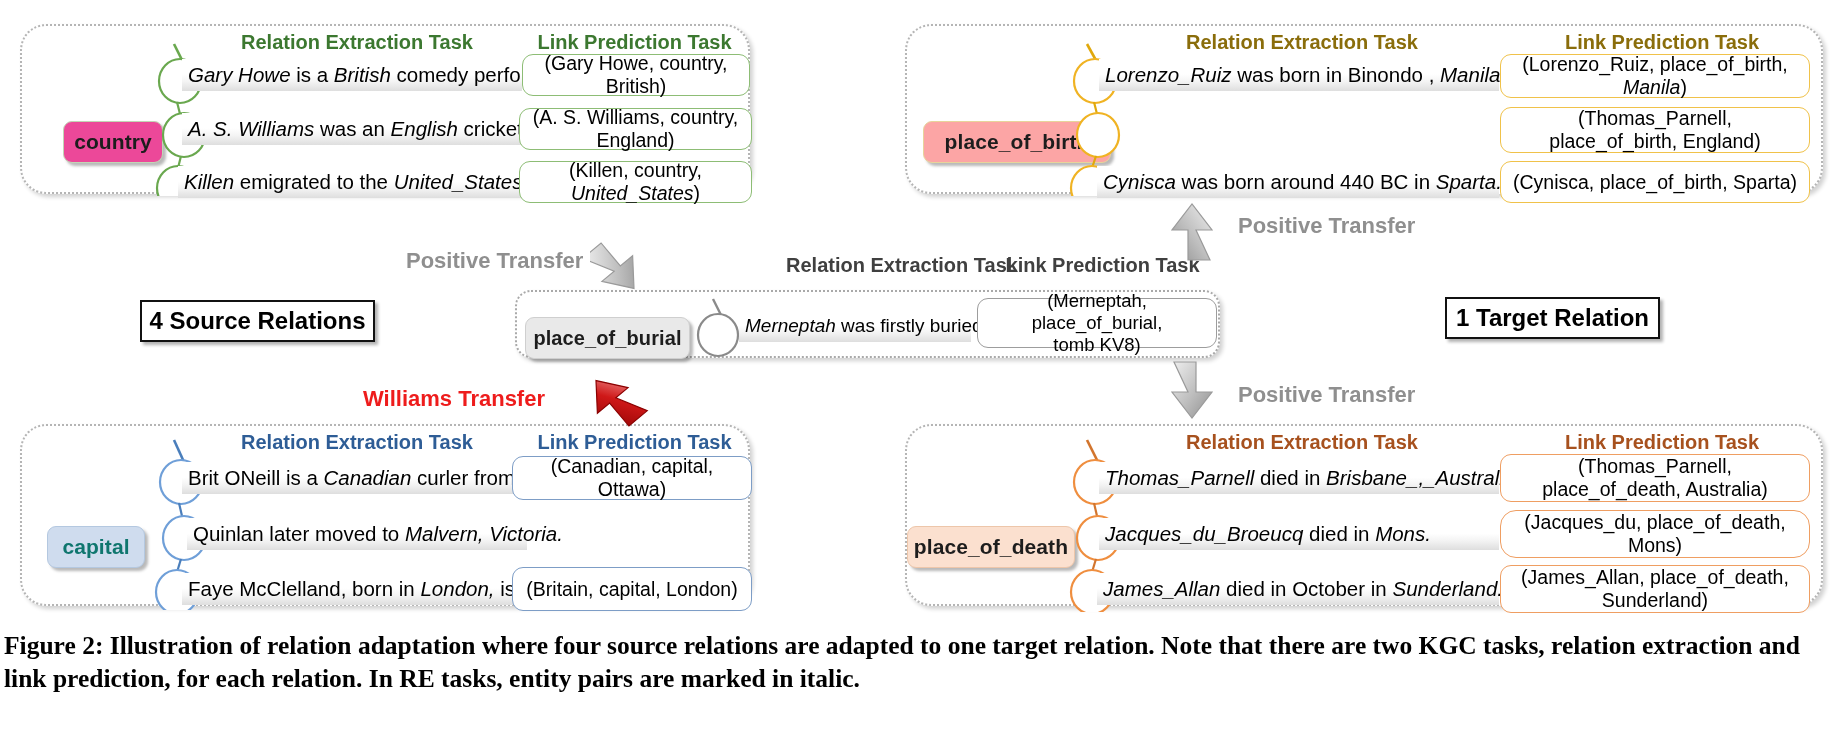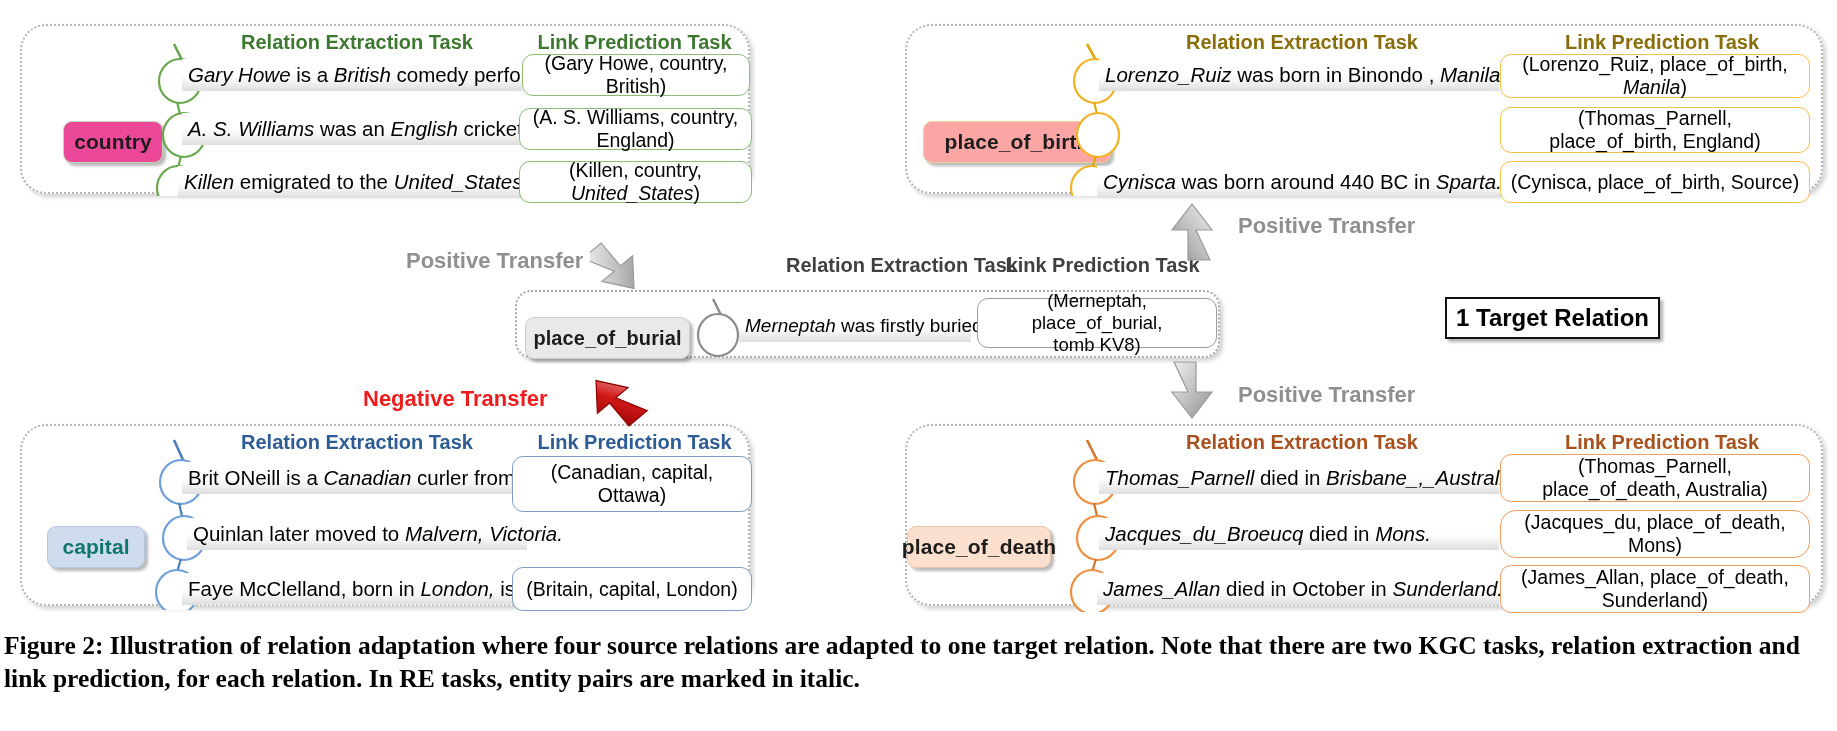--- a/index.html
+++ b/index.html
@@ -198,21 +198,21 @@
         <span><i>Cynisca</i> was born around 440 BC in <i>Sparta.</i></span>
       </div>
 
       <div class="triple" style="left:593px;top:28px;width:310px;height:44px;border-color:#f0c24a;">
         <span>(Lorenzo_Ruiz, place_of_birth,<br><i>Manila</i>)</span>
       </div>
       <div class="triple" style="left:593px;top:81px;width:310px;height:46px;border-color:#f0c24a;">
         <span>(Thomas_Parnell,<br>place_of_birth, England)</span>
       </div>
       <div class="triple" style="left:593px;top:135px;width:310px;height:42px;border-color:#f0c24a;">
-        <span>(Cynisca, place_of_birth, Source)</span>
+        <span>(Cynisca, place_of_birth, Sparta)</span>
       </div>
     </div>
   </div>
 
   <div class="panel" style="left:20px;top:424px;width:730px;height:182px;border-color:#b5b5b5;">
     <div class="panel-inner">
       <div class="rel-pill" style="left:25px;top:100px;width:98px;background:#cfdcee;color:#0f766e;border:1px solid #b4c8e0;">
         <span>capital</span>
       </div>
 
@@ -232,32 +232,32 @@
       <div class="sent" style="left:160px;top:36px;width:345px;height:32px;">
         <span>Brit ONeill is a <i>Canadian</i> curler from <i>Ottawa.</i></span>
       </div>
       <div class="sent" style="left:165px;top:92px;width:340px;height:32px;">
         <span>Quinlan later moved to <i>Malvern, Victoria.</i></span>
       </div>
       <div class="sent" style="left:160px;top:147px;width:345px;height:32px;">
         <span>Faye McClelland, born in <i>London,</i> is <i>British.</i></span>
       </div>
 
-      <div class="triple" style="left:490px;top:30px;width:240px;height:56px;border-color:#7d9dc6;">
+      <div class="triple" style="left:490px;top:30px;width:240px;height:44px;border-color:#7d9dc6;">
         <span>(Canadian, capital, Ottawa)</span>
       </div>
       <div class="triple" style="left:490px;top:141px;width:240px;height:44px;border-color:#7d9dc6;">
         <span>(Britain, capital, London)</span>
       </div>
     </div>
   </div>
 
   <div class="panel" style="left:905px;top:424px;width:918px;height:182px;border-color:#b5b5b5;">
     <div class="panel-inner">
-      <div class="rel-pill" style="left:0px;top:100px;width:144px;background:#fbe0cf;color:#1d1d1d;border:1px solid #edc6aa;">
+      <div class="rel-pill" style="left:0px;top:100px;width:168px;background:#fbe0cf;color:#1d1d1d;border:1px solid #edc6aa;">
         <span>place_of_death</span>
       </div>
 
       <svg class="chain" style="left:158px;top:8px;width:62px;height:178px;" viewBox="0 0 62 178">
         <line x1="22" y1="6" x2="33" y2="28" stroke="#d2752e" stroke-width="2.6"></line>
         <ellipse cx="30" cy="48" rx="21" ry="22" fill="#fff" stroke="#ef8e3f" stroke-width="2.2"></ellipse>
         <line x1="29" y1="69" x2="32" y2="82" stroke="#d2752e" stroke-width="2.2"></line>
         <ellipse cx="33" cy="104" rx="21" ry="22" fill="#fff" stroke="#ef8e3f" stroke-width="2.2"></ellipse>
         <line x1="31" y1="125" x2="27" y2="138" stroke="#d2752e" stroke-width="2.2"></line>
         <ellipse cx="27" cy="158" rx="21" ry="22" fill="#fff" stroke="#ef8e3f" stroke-width="2.2"></ellipse>
@@ -306,20 +306,23 @@
       <div class="sent" style="left:222px;top:18px;width:232px;height:32px;font-size:19px;">
         <span><i>Merneptah</i> was firstly buried in <i>tomb KV8.</i></span>
       </div>
 
       <div class="triple" style="left:460px;top:6px;width:240px;height:50px;border-color:#9d9d9d;font-size:18.5px;">
         <span>(Merneptah, place_of_burial,<br>tomb KV8)</span>
       </div>
     </div>
   </div>
 
+  <div class="countbox" style="left:140px;top:300px;width:235px;height:42px;">
+    <span>4 Source Relations</span>
+  </div>
 
   <div class="countbox" style="left:1445px;top:297px;width:215px;height:42px;">
     <span>1 Target Relation</span>
   </div>
 
   <div class="xfer pos" style="left:406px;top:248px;">Positive Transfer</div>
   <svg class="arrow" style="left:590px;top:235px;width:64px;height:66px;" viewBox="0 0 64 66">
     <defs>
       <linearGradient id="gGray1" x1="0" y1="0" x2="1" y2="1">
         <stop offset="0%" stop-color="#efefef"></stop>
@@ -335,21 +338,21 @@
       <linearGradient id="gGray2" x1="0" y1="1" x2="1" y2="0">
         <stop offset="0%" stop-color="#efefef"></stop>
           <stop offset="55%" stop-color="#bdbdbd"></stop>
           <stop offset="100%" stop-color="#8e8e8e"></stop>
       </linearGradient>
     </defs>
     <path d="M6,4 L28,4 L28,34 L44,34 L24,60 L4,34 L20,34 Z" transform="rotate(180 24 32)" fill="url(#gGray2)" stroke="#9a9a9a" stroke-width="1.2"></path>
   </svg>
   <div class="xfer pos" style="left:1238px;top:213px;">Positive Transfer</div>
 
-  <div class="xfer neg" style="left:363px;top:386px;">Negative Transfer</div>
+  <div class="xfer neg" style="left:363px;top:386px;">Williams Transfer</div>
   <svg class="arrow" style="left:588px;top:370px;width:66px;height:66px;" viewBox="0 0 66 66">
     <defs>
       <linearGradient id="gRed" x1="0" y1="1" x2="1" y2="0">
         <stop offset="0%" stop-color="#f5a3a3"></stop>
           <stop offset="45%" stop-color="#cf1818"></stop>
           <stop offset="100%" stop-color="#8a0000"></stop>
       </linearGradient>
     </defs>
     <path d="M6,4 L30,4 L30,34 L46,34 L26,60 L6,34 L22,34 Z" transform="rotate(140 26 32)" fill="url(#gRed)" stroke="#8a0000" stroke-width="1.2"></path>
   </svg>

